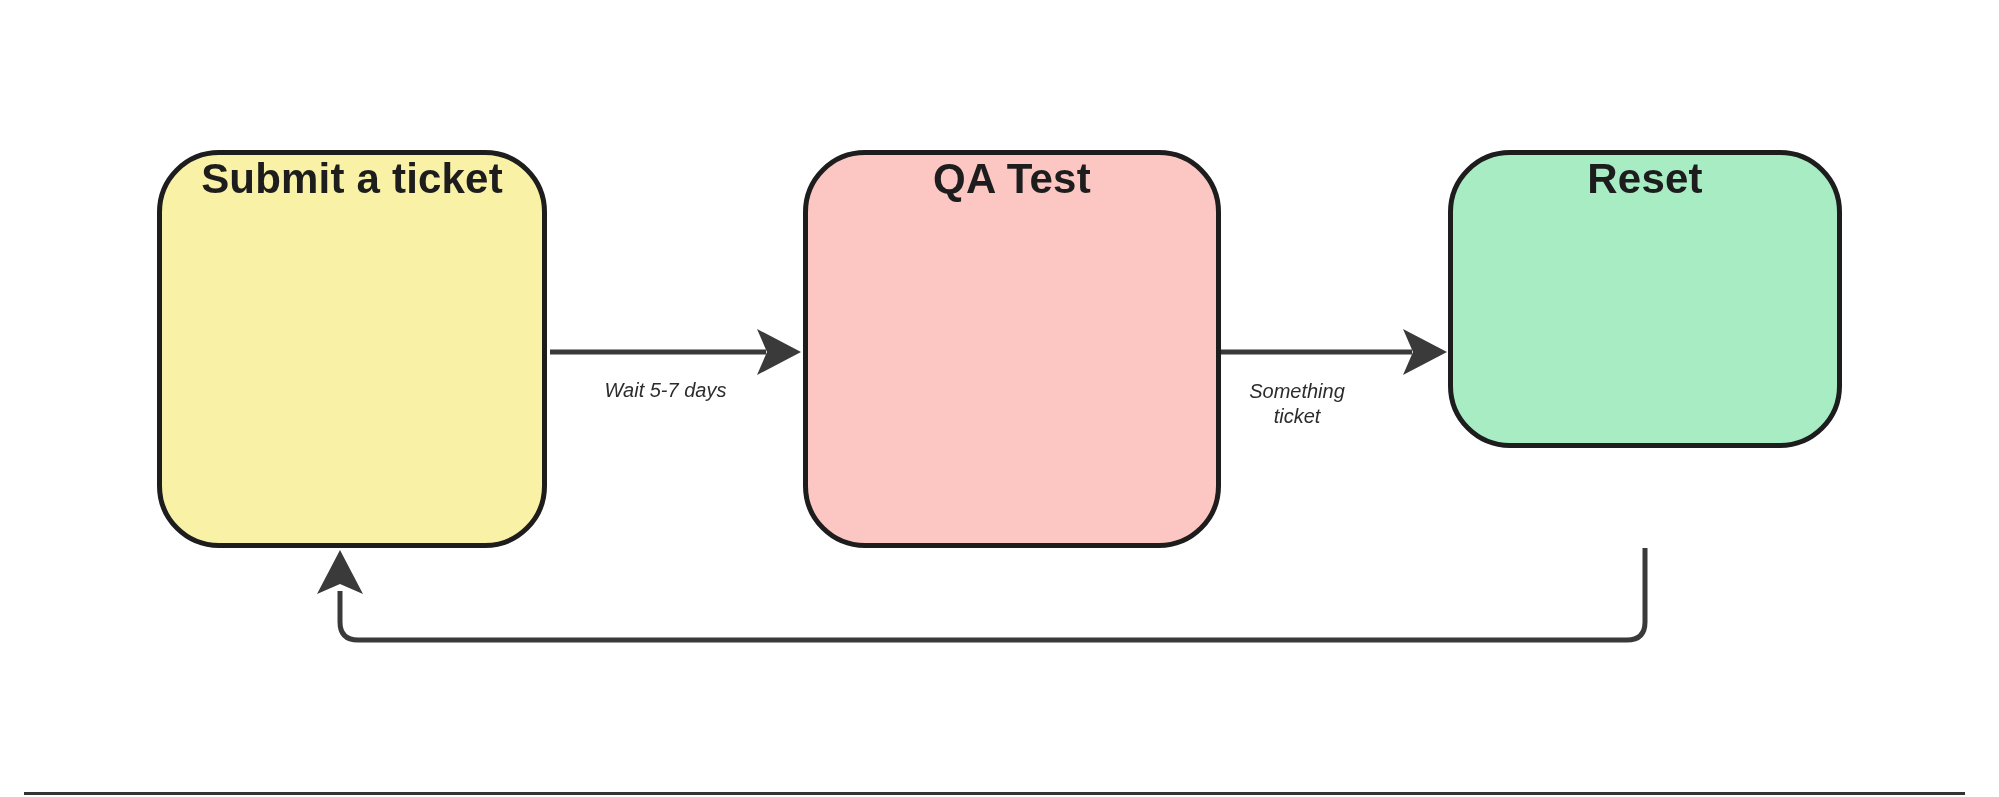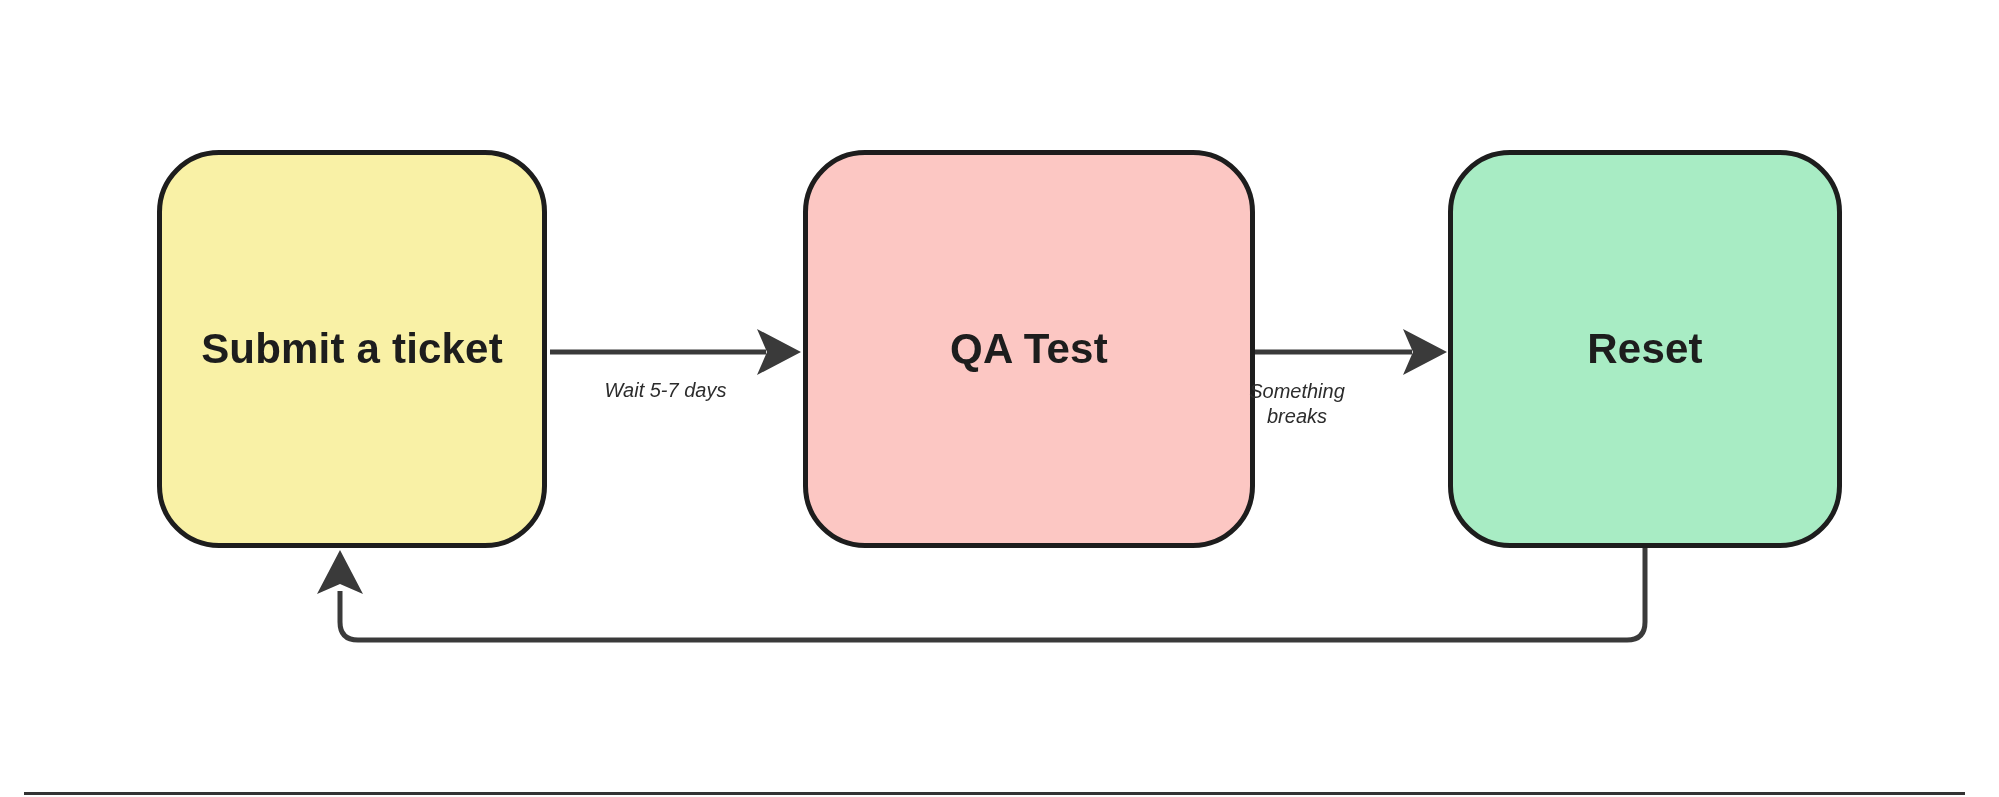--- a/index.html
+++ b/index.html
@@ -31,26 +31,25 @@
   .connector-head {
     fill: var(--connector, #3a3a3a);
     stroke: none;
   }
   .flow-node {
     position: absolute;
     box-sizing: border-box;
     border: 5px solid var(--node-border, #1d1d1d);
     border-radius: 62px;
     display: flex;
-    align-items: center;
     justify-content: center;
   }
   .node-submit { left: 157px; top: 150px; width: 390px; height: 398px; }
-  .node-qa     { left: 803px; top: 150px; width: 452px; height: 398px; }
-  .node-reset  { left: 1448px; top: 150px; width: 394px; height: 398px; }
+  .node-qa     { left: 803px; top: 150px; width: 418px; height: 398px; }
+  .node-reset  { left: 1448px; top: 150px; width: 394px; height: 298px; }
   .node-label {
     font-size: 42px;
     font-weight: 700;
     color: var(--node-text, #1d1d1d);
     white-space: nowrap;
     letter-spacing: 0.2px;
   }
   .edge-label {
     position: absolute;
     font-size: 20px;
@@ -94,17 +93,17 @@
   <div class="flow-node node-qa" style="background-color: rgb(252, 199, 195);">
     <span class="node-label">QA Test</span>
   </div>
 
   <div class="flow-node node-reset" style="background-color: rgb(168, 236, 196);">
     <span class="node-label">Reset</span>
   </div>
 
   <div class="edge-label edge-label-wait">Wait 5-7 days</div>
 
-  <div class="edge-label edge-label-breaks">Something breaks</div>
+  <div class="edge-label edge-label-breaks">Something ticket</div>
 
   <div class="canvas-bottom-edge"></div>
 
 </div>
 
 </body></html>

